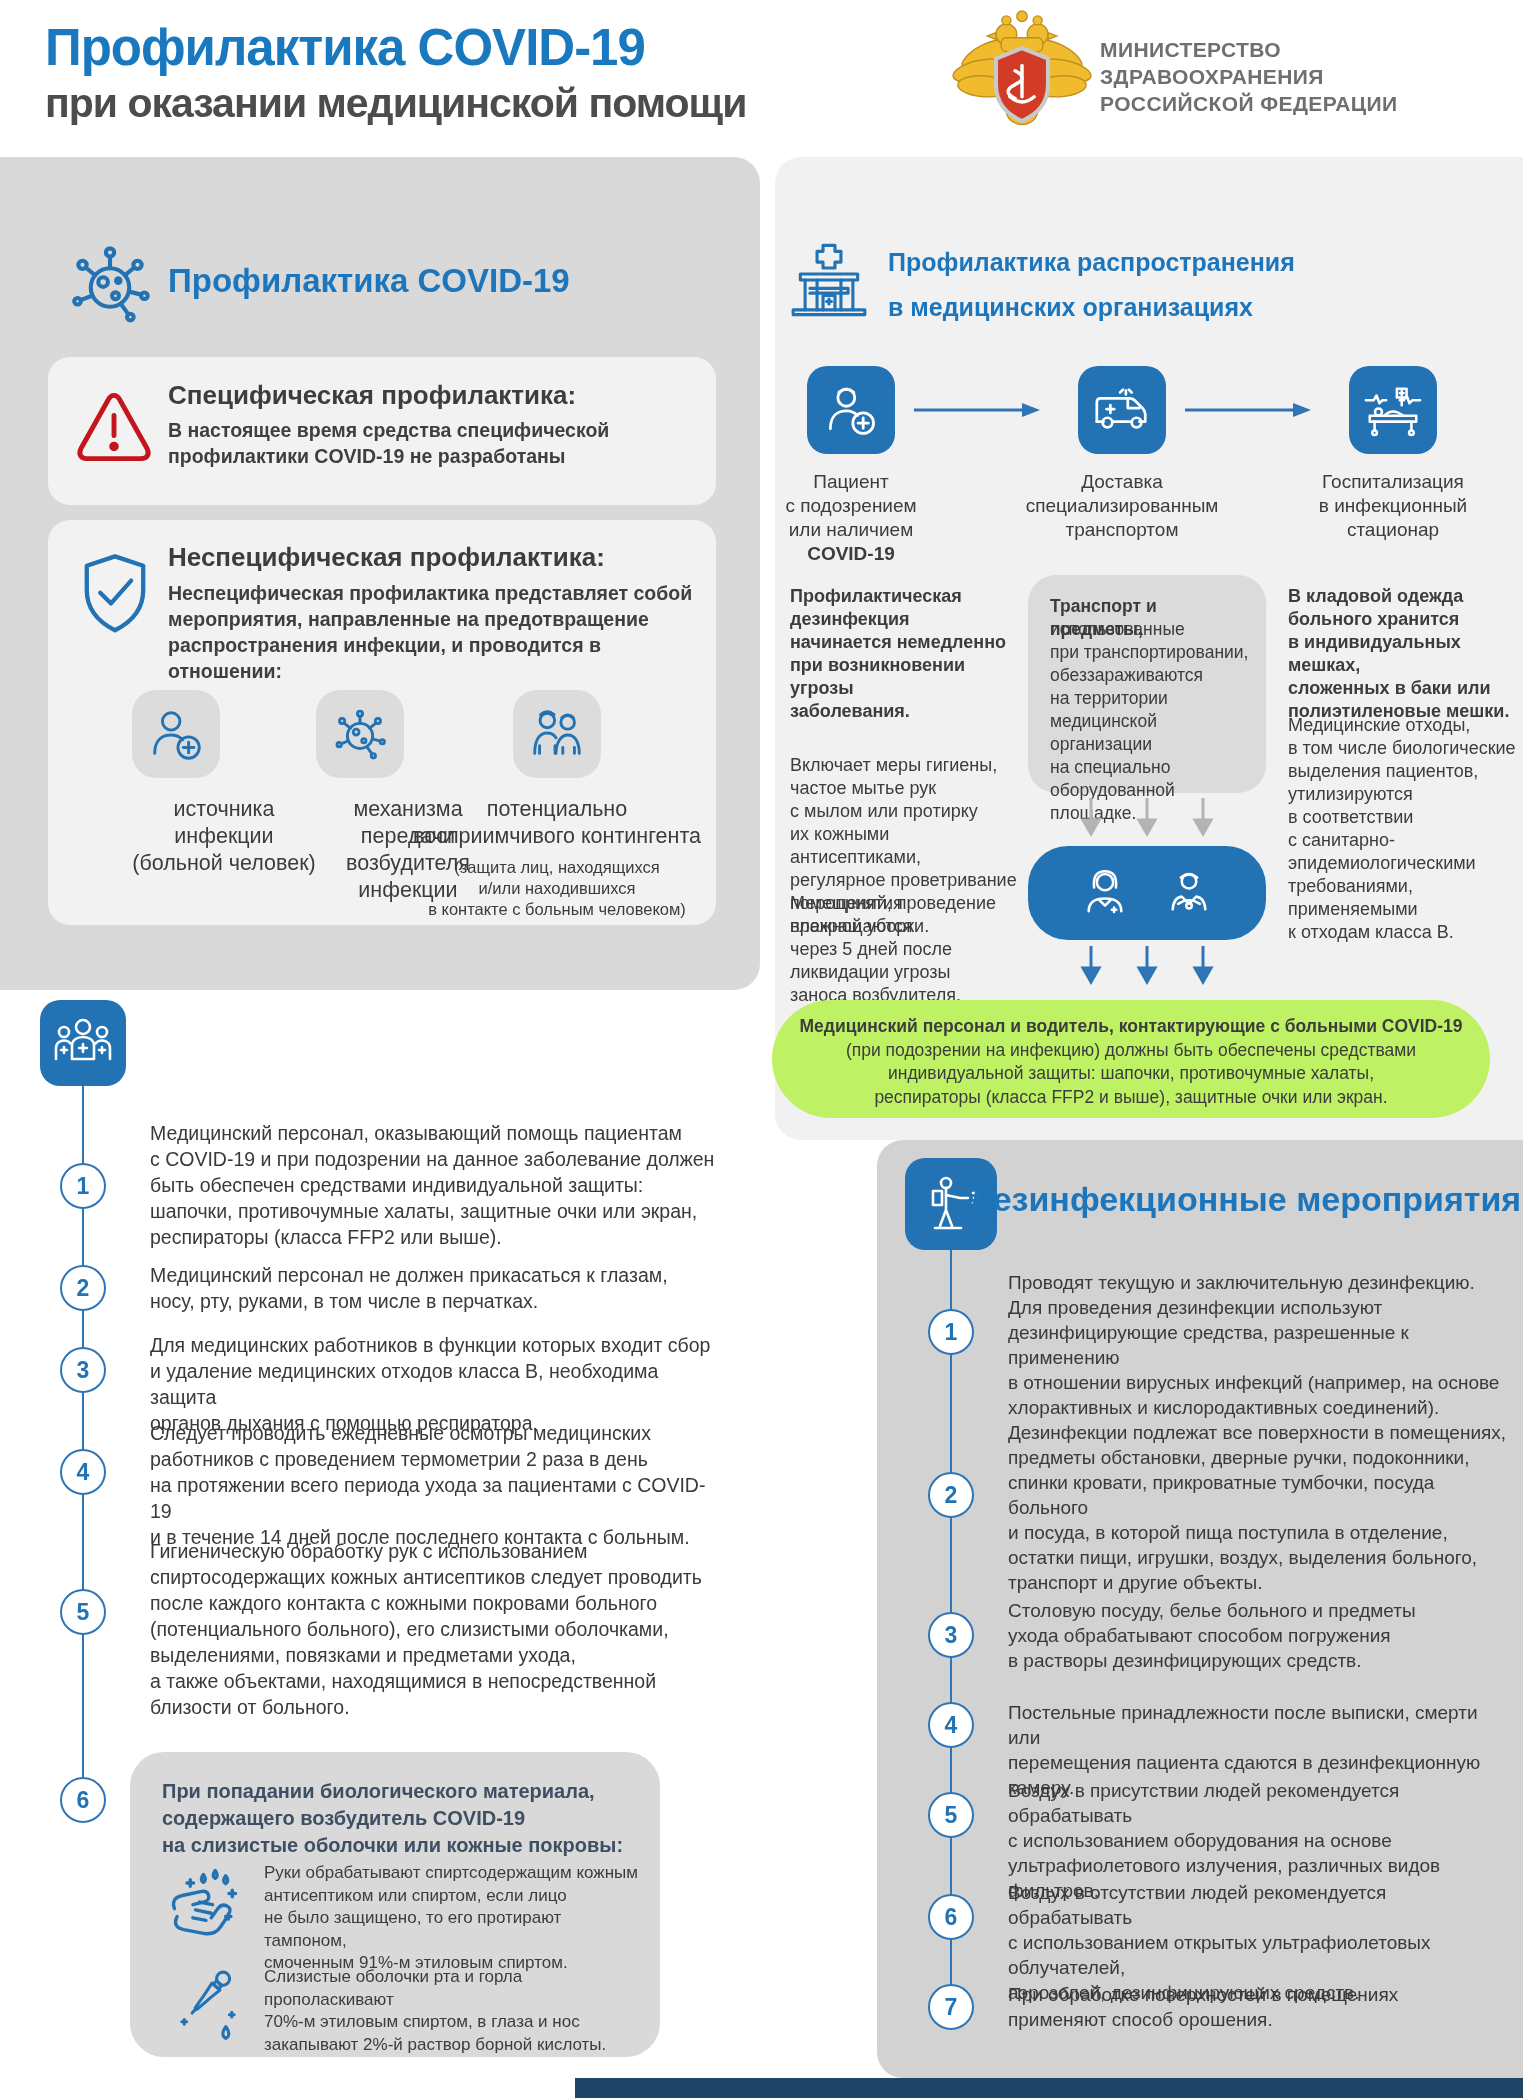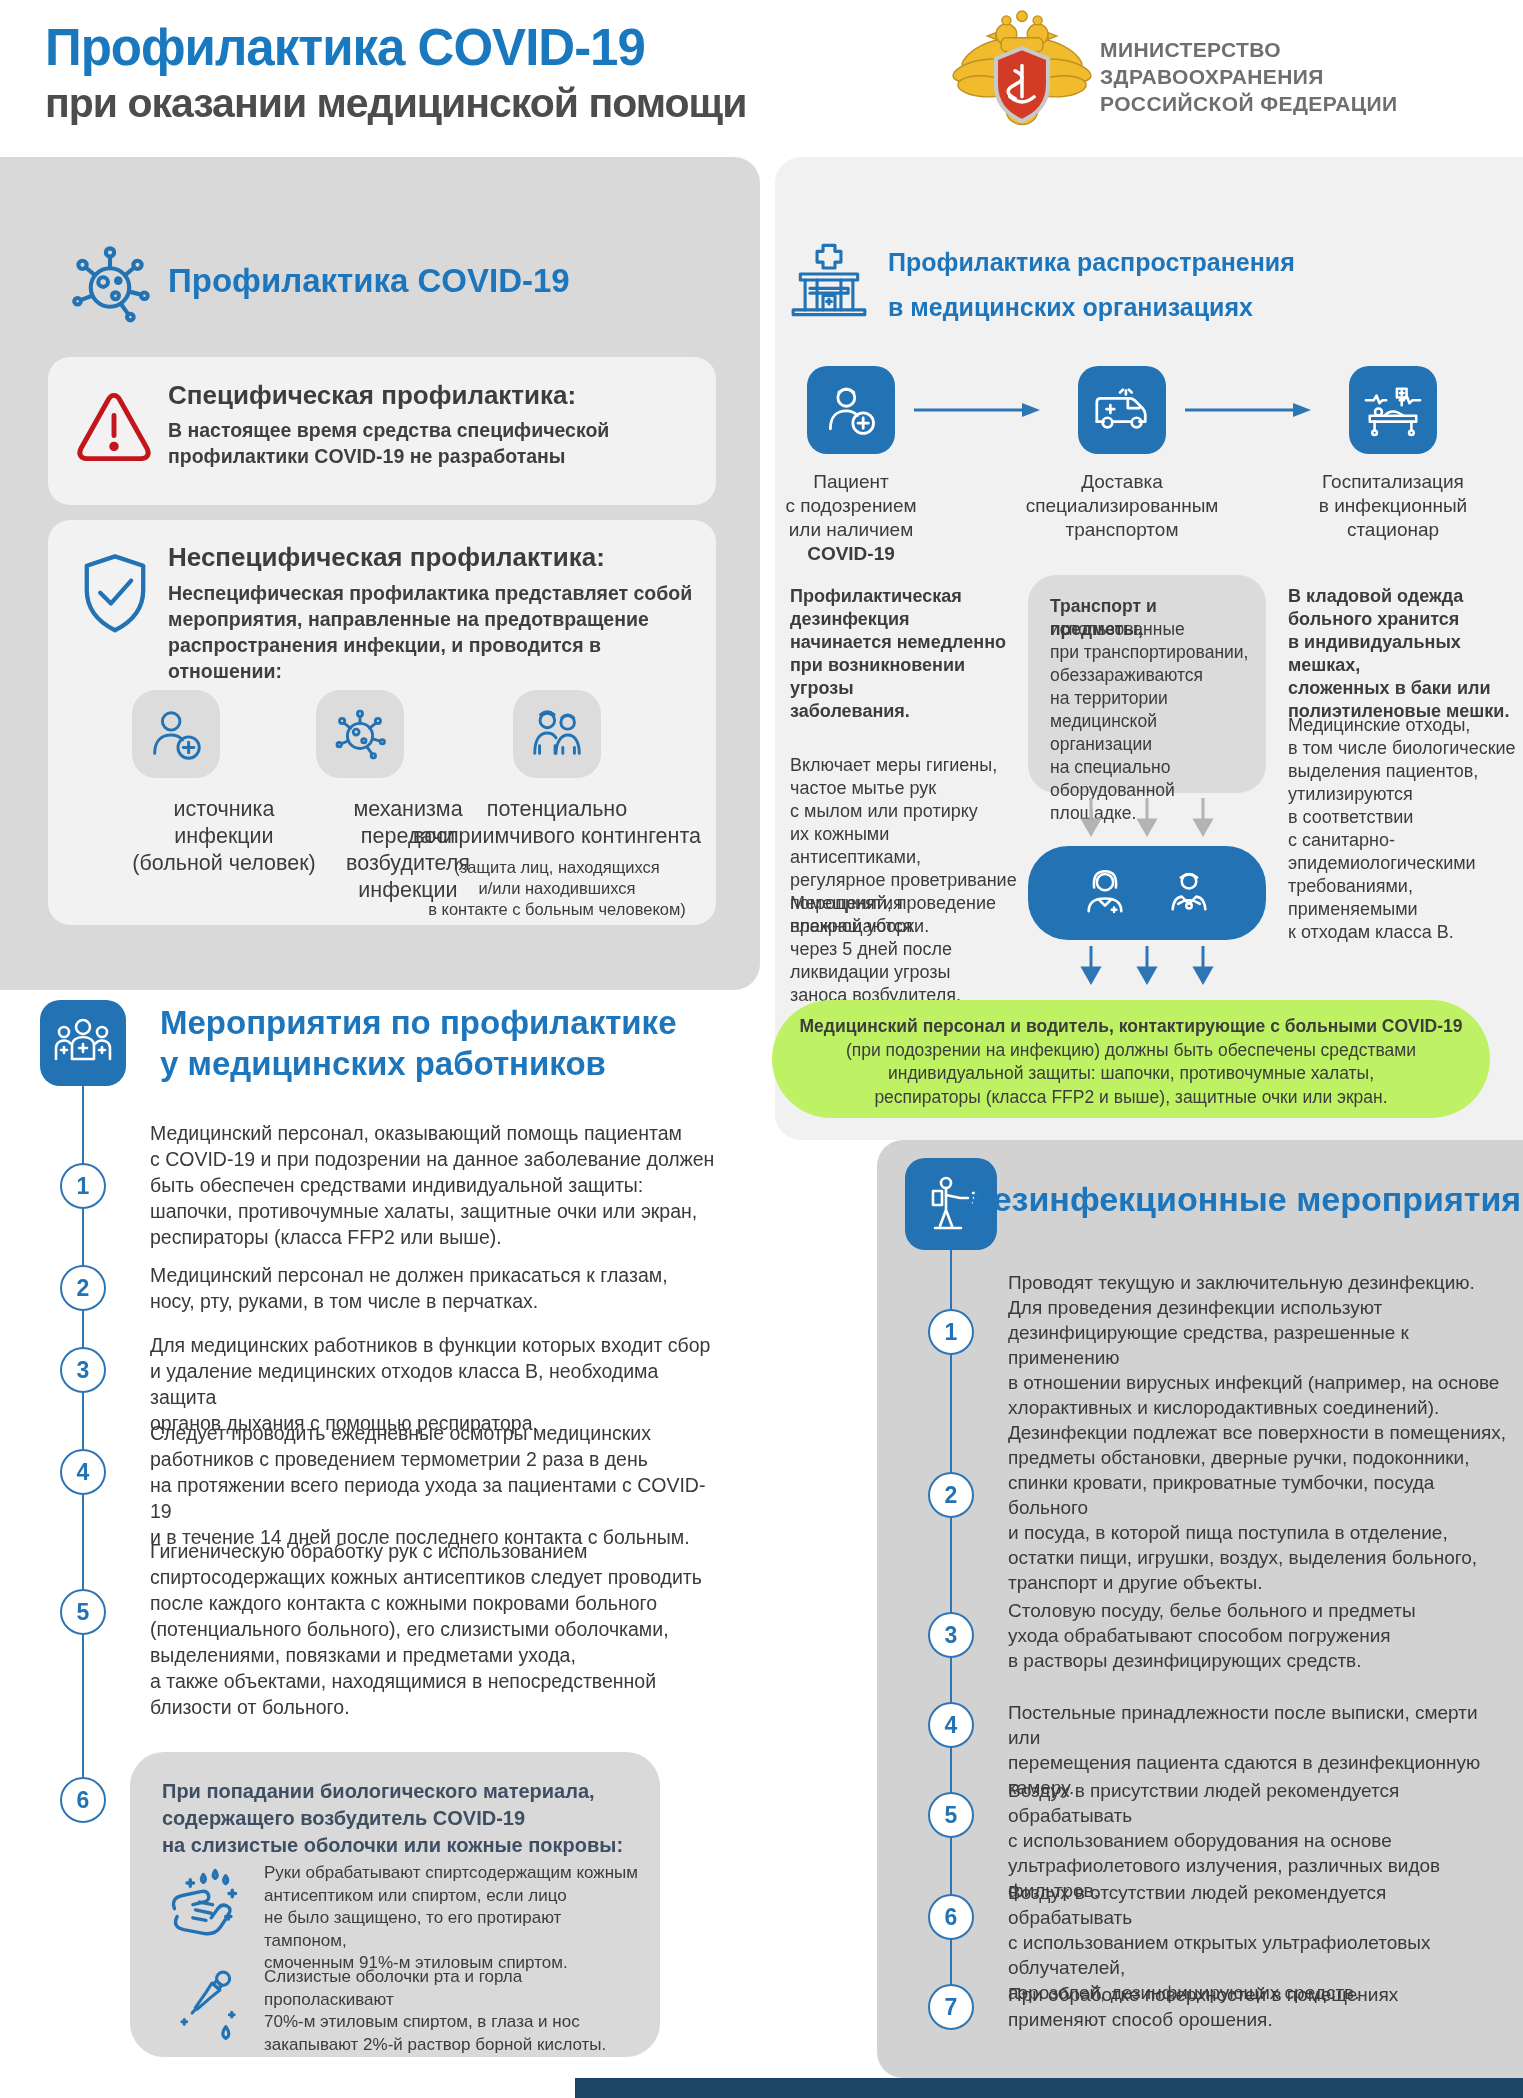--- a/index.html
+++ b/index.html
@@ -200,22 +200,20 @@
       <path d="M21 48 V35 C21 29 26 26 32 26 C38 26 43 29 43 35 V48 Z"></path>
       <path d="M32 33 v8 M28 37 h8"></path>
       <circle cx="13" cy="21" r="5"></circle>
         <path d="M5 48 V37 C5 32 9 29.5 13 29.5 C16 29.5 18 30.5 19.5 32.5"></path>
       <path d="M13 36 v6 M10 39 h6"></path>
       <circle cx="51" cy="21" r="5"></circle>
         <path d="M59 48 V37 C59 32 55 29.5 51 29.5 C48 29.5 46 30.5 44.5 32.5"></path>
       <path d="M51 36 v6 M48 39 h6"></path>
     </svg>
   </div>
-  <div class="abs sec-h pre" style="left:160px;top:1002px;font-size:33px;line-height:41px;">Мероприятия по профилактике
-у медицинских работников</div>
 
   <div class="abs num" style="left:60px;top:1163px;">1</div>
   <div class="abs itxt pre" style="left:150px;top:1120px;width:570px;">Медицинский персонал, оказывающий помощь пациентам
 с COVID-19 и при подозрении на данное заболевание должен
 быть обеспечен средствами индивидуальной защиты:
 шапочки, противочумные халаты, защитные очки или экран,
 респираторы (класса FFP2 или выше).</div>
 
   <div class="abs num" style="left:60px;top:1265px;">2</div>
   <div class="abs itxt pre" style="left:150px;top:1262px;width:570px;">Медицинский персонал не должен прикасаться к глазам,

